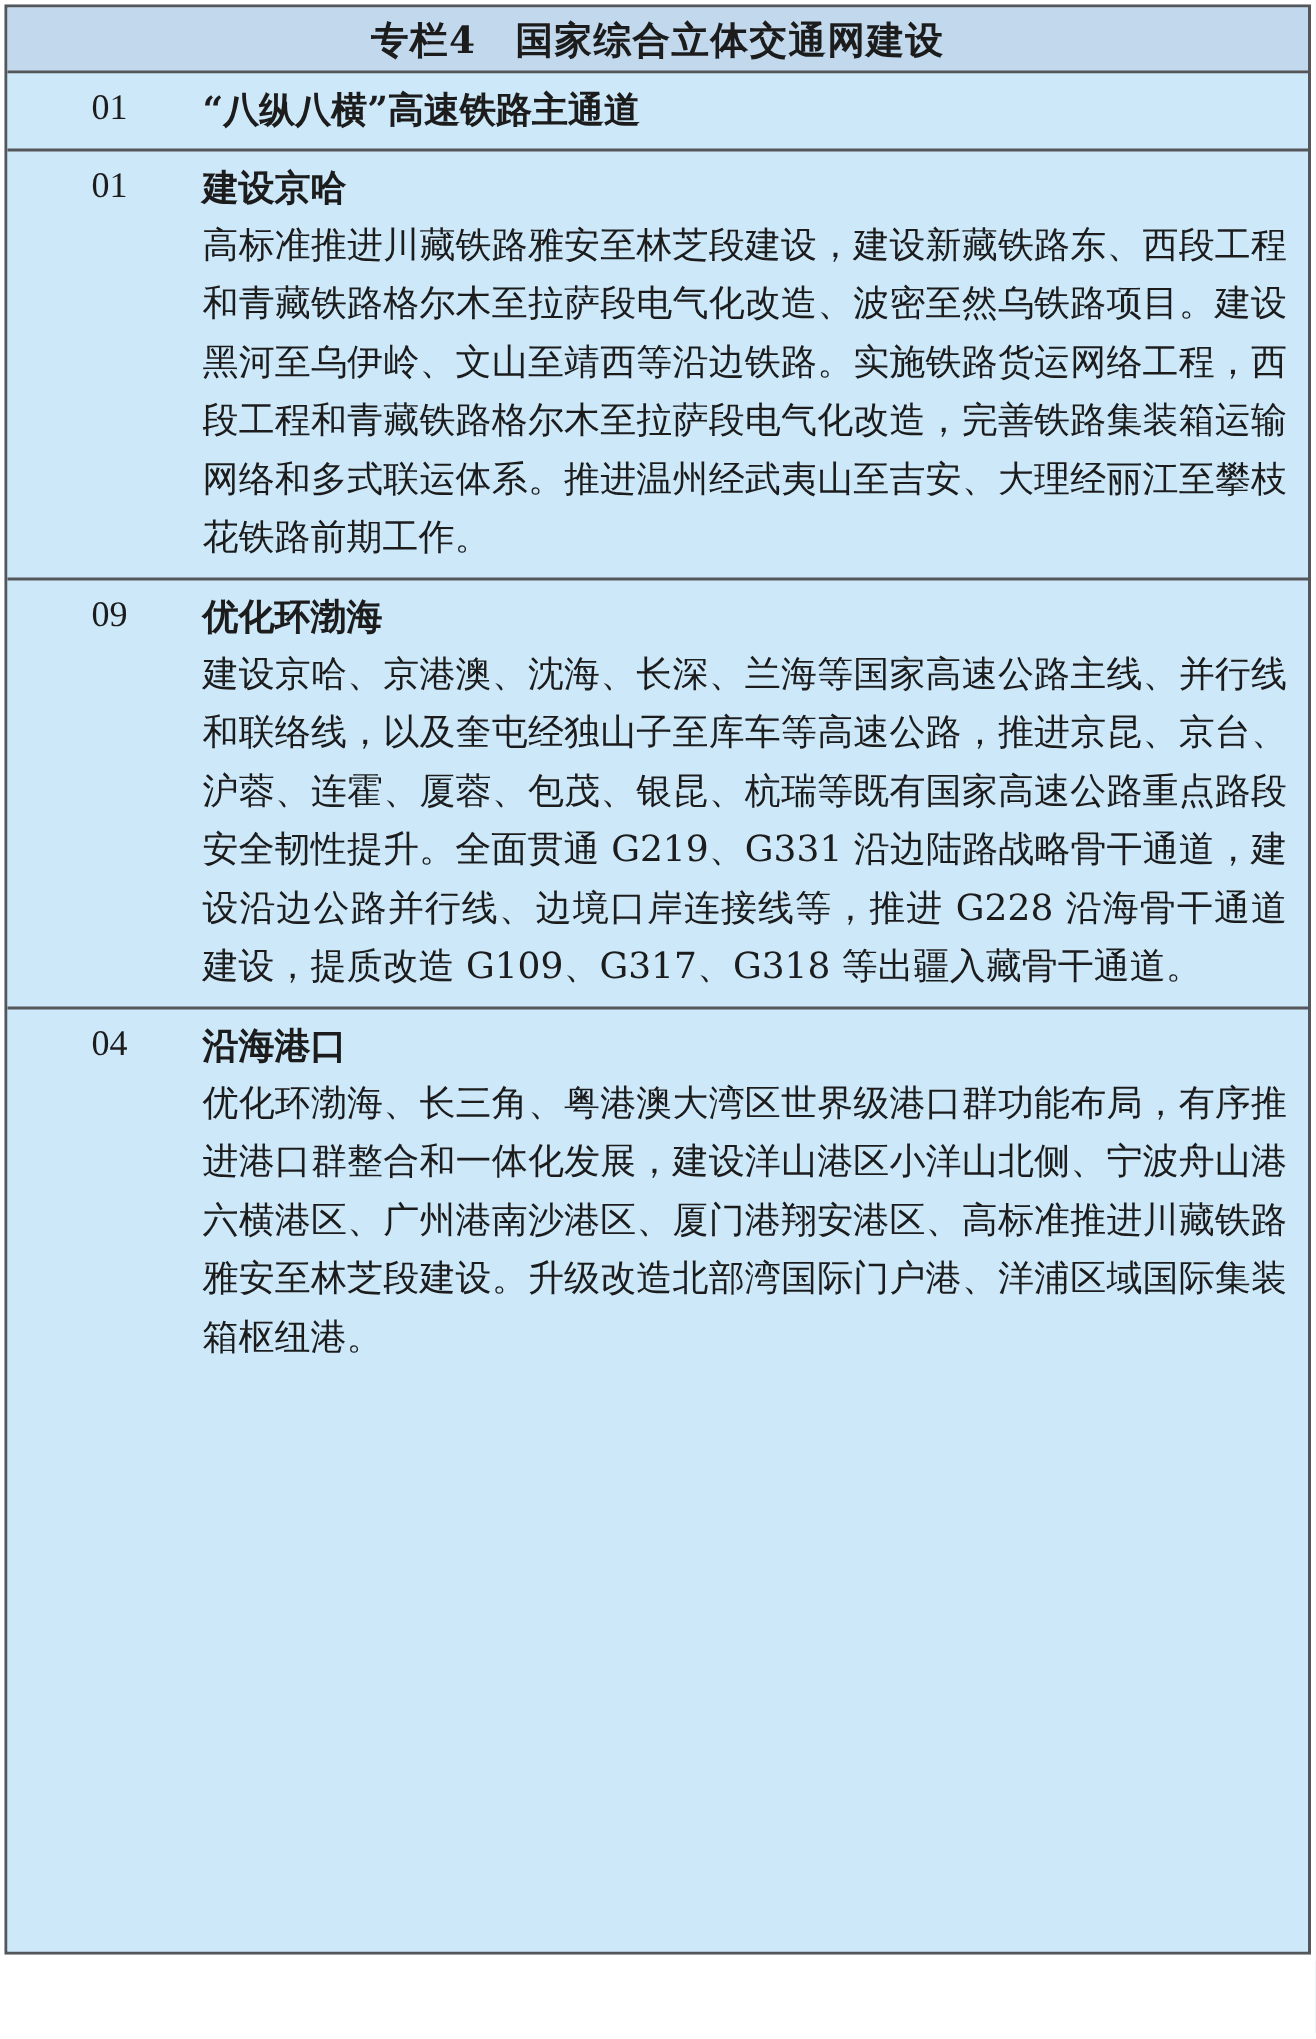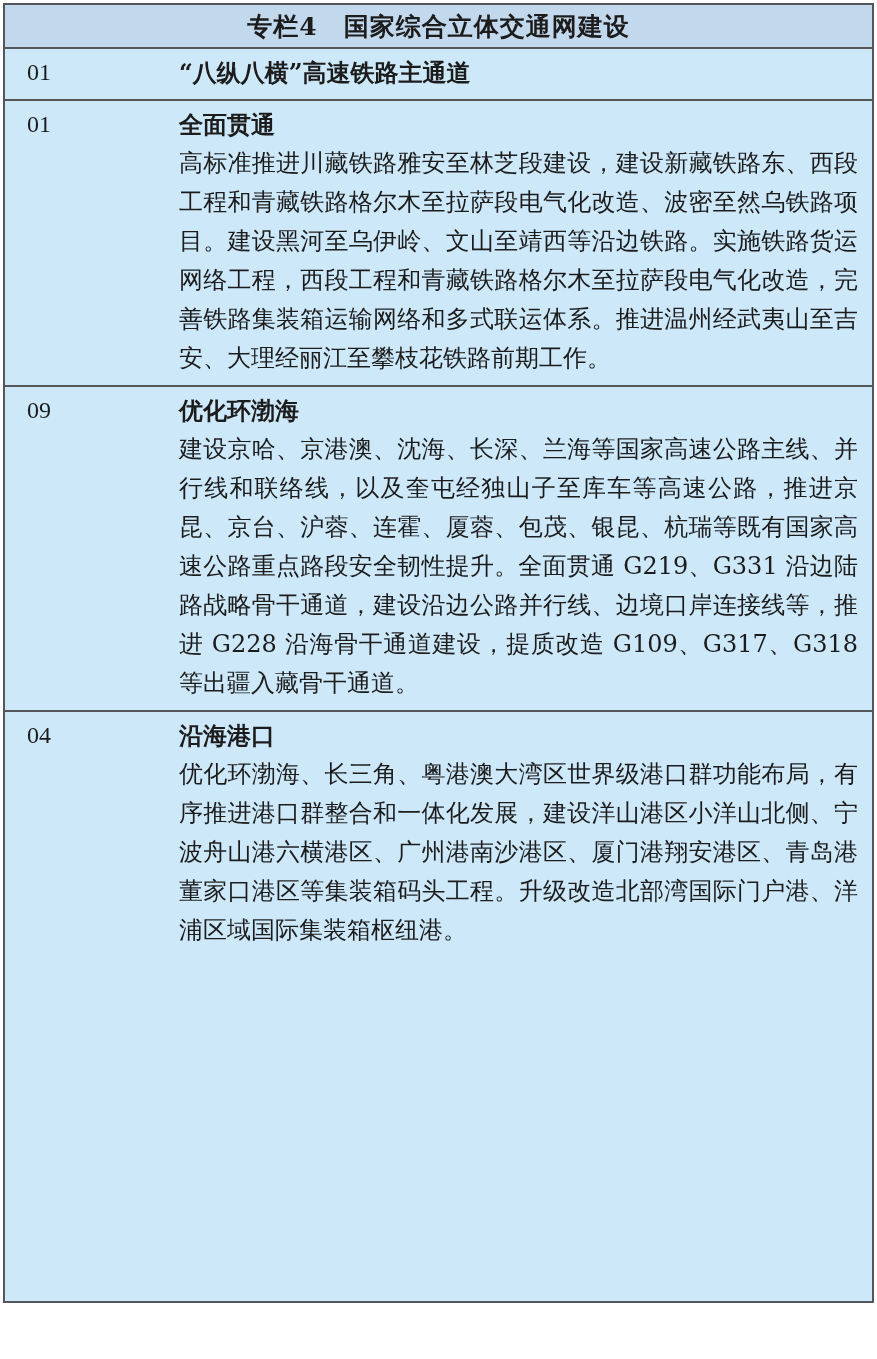--- a/index.html
+++ b/index.html
@@ -47,29 +47,28 @@
   }
   .sec + .sec {
     border-top: 2px solid #54565a;
   }
   .sec:last-child {
     flex: 1 1 auto;
   }
   .sec-num {
     flex: 0 0 130px;
     box-sizing: border-box;
-    padding-left: 22px;
+    padding-left: 56px;
     font-size: 24px;
     line-height: 39px;
     font-family: "Liberation Serif", "DejaVu Serif", serif;
   }
   .sec-content {
     flex: 1 1 auto;
     padding-right: 14px;
-    margin-left: 44px;
   }
   .sec-heading {
     margin: 0;
     font-size: 24px;
     line-height: 39px;
     font-weight: bold;
   }
   .sec-body {
     margin: 0;
     font-size: 24px;
@@ -90,36 +89,36 @@
     <section class="sec">
       <div class="sec-num">01</div>
       <div class="sec-content">
         <h3 class="sec-heading">“八纵八横”高速铁路主通道</h3>
       </div>
     </section>
 
     <section class="sec">
       <div class="sec-num">01</div>
       <div class="sec-content">
-        <h3 class="sec-heading">全面贯通</h3>
+        <h3 class="sec-heading">建设京哈</h3>
         <p class="sec-body">高标准推进川藏铁路雅安至林芝段建设，建设新藏铁路东、西段工程和青藏铁路格尔木至拉萨段电气化改造、波密至然乌铁路项目。建设黑河至乌伊岭、文山至靖西等沿边铁路。实施铁路货运网络工程，西段工程和青藏铁路格尔木至拉萨段电气化改造，完善铁路集装箱运输网络和多式联运体系。推进温州经武夷山至吉安、大理经丽江至攀枝花铁路前期工作。</p>
       </div>
     </section>
 
     <section class="sec">
       <div class="sec-num">09</div>
       <div class="sec-content">
         <h3 class="sec-heading">优化环渤海</h3>
         <p class="sec-body">建设京哈、京港澳、沈海、长深、兰海等国家高速公路主线、并行线和联络线，以及奎屯经独山子至库车等高速公路，推进京昆、京台、沪蓉、连霍、厦蓉、包茂、银昆、杭瑞等既有国家高速公路重点路段安全韧性提升。全面贯通 G219、G331 沿边陆路战略骨干通道，建设沿边公路并行线、边境口岸连接线等，推进 G228 沿海骨干通道建设，提质改造 G109、G317、G318 等出疆入藏骨干通道。</p>
       </div>
     </section>
 
     <section class="sec">
       <div class="sec-num">04</div>
       <div class="sec-content">
         <h3 class="sec-heading">沿海港口</h3>
-        <p class="sec-body">优化环渤海、长三角、粤港澳大湾区世界级港口群功能布局，有序推进港口群整合和一体化发展，建设洋山港区小洋山北侧、宁波舟山港六横港区、广州港南沙港区、厦门港翔安港区、青岛港董家口港区等集装箱码头工程。升级改造北部湾国际门户港、洋浦区域国际集装箱枢纽港。</p>
+        <p class="sec-body">优化环渤海、长三角、粤港澳大湾区世界级港口群功能布局，有序推进港口群整合和一体化发展，建设洋山港区小洋山北侧、宁波舟山港六横港区、广州港南沙港区、厦门港翔安港区、高标准推进川藏铁路雅安至林芝段建设。升级改造北部湾国际门户港、洋浦区域国际集装箱枢纽港。</p>
       </div>
     </section>
 
 
   </div>
 </div>
 
 </body></html>

